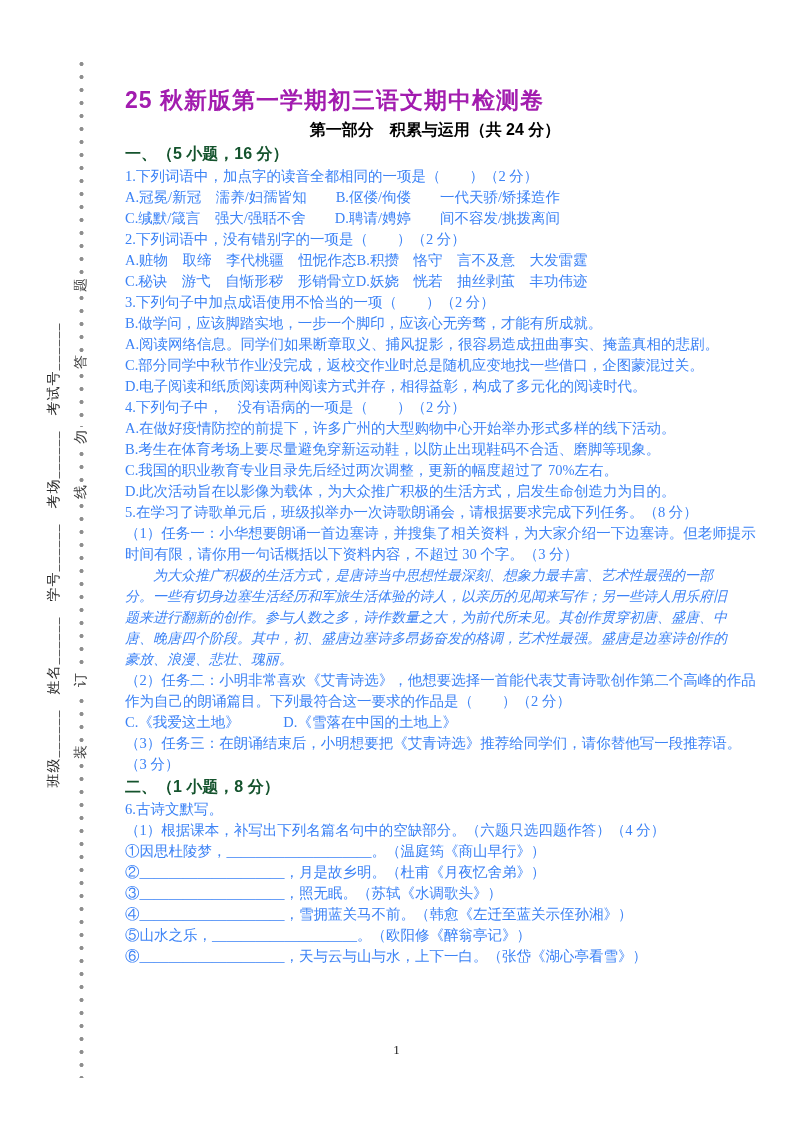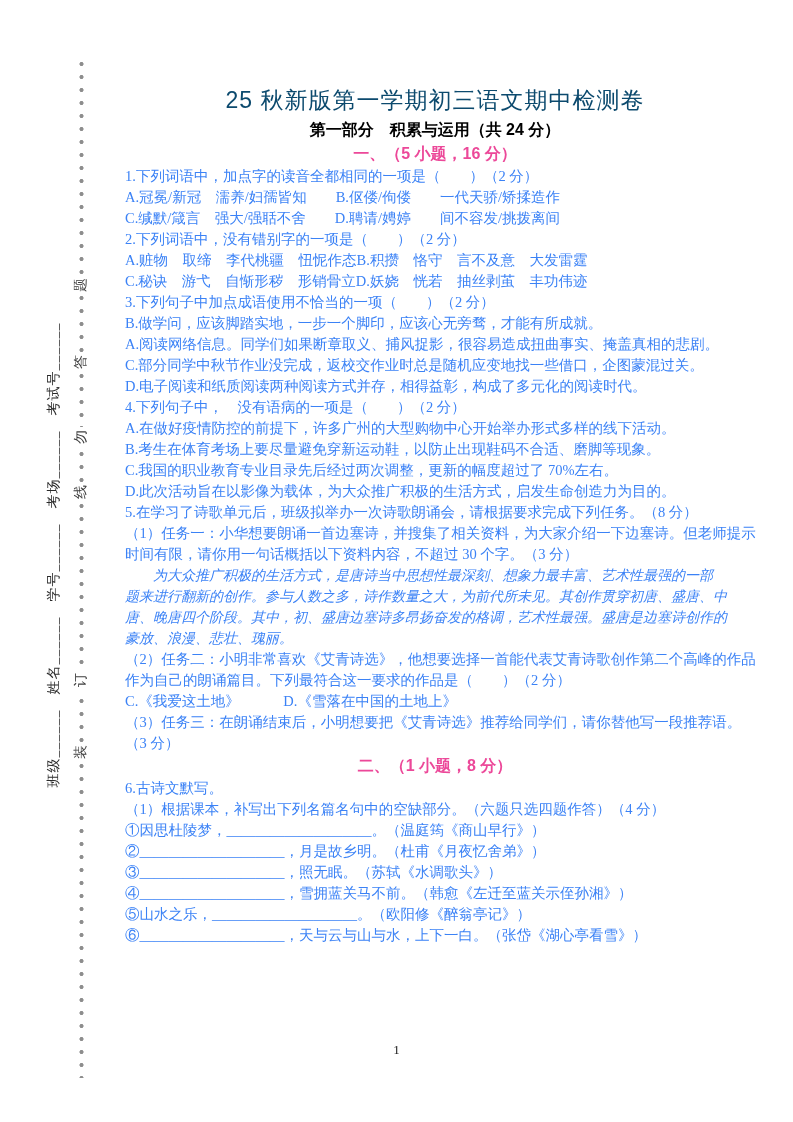--- a/index.html
+++ b/index.html
@@ -52,41 +52,40 @@
   
   .content {
     position: absolute;
     left: 125px; top: 0;
     width: 620px;
   }
   .exam-title {
     margin: 82px 0 0 0;
     font-family: "Liberation Sans", "DejaVu Sans", sans-serif;
     font-size: 23px;
-    font-weight: normal;
-    text-align: center;
+    font-weight: bold;
+    text-align: left;
     line-height: 36px;
     letter-spacing: 1px;
-    color: #0c4a6e;
+    color: #a21caf;
   }
   .part-header {
     font-family: "Liberation Sans", "DejaVu Sans", sans-serif;
     font-size: 16px;
     font-weight: bold;
     text-align: center;
     line-height: 24px;
     color: #000;
   }
   .sec-heading {
     font-family: "Liberation Sans", "DejaVu Sans", sans-serif;
     font-size: 16px;
     font-weight: bold;
     line-height: 24px;
-    color: #ec4899;
-    text-align: center;
+    color: #14532d;
   }
   .body-lines .line {
     font-size: 14.5px;
     line-height: 21px;
     white-space: pre;
     color: #3b82f6;
   }
   .body-lines .line.kai {
     font-style: italic;
     font-size: 14px;
@@ -132,20 +131,21 @@
         <div class="line">D.电子阅读和纸质阅读两种阅读方式并存，相得益彰，构成了多元化的阅读时代。</div>
         <div class="line">4.下列句子中，　没有语病的一项是（　　）（2 分）</div>
         <div class="line">A.在做好疫情防控的前提下，许多广州的大型购物中心开始举办形式多样的线下活动。</div>
         <div class="line">B.考生在体育考场上要尽量避免穿新运动鞋，以防止出现鞋码不合适、磨脚等现象。</div>
         <div class="line">C.我国的职业教育专业目录先后经过两次调整，更新的幅度超过了 70%左右。</div>
         <div class="line">D.此次活动旨在以影像为载体，为大众推广积极的生活方式，启发生命创造力为目的。</div>
         <div class="line">5.在学习了诗歌单元后，班级拟举办一次诗歌朗诵会，请根据要求完成下列任务。（8 分）</div>
         <div class="line">（1）任务一：小华想要朗诵一首边塞诗，并搜集了相关资料，为大家介绍一下边塞诗。但老师提示</div>
         <div class="line">时间有限，请你用一句话概括以下资料内容，不超过 30 个字。（3 分）</div>
         <div class="line kai">　　为大众推广积极的生活方式，是唐诗当中思想性最深刻、想象力最丰富、艺术性最强的一部</div>
+        <div class="line kai">分。一些有切身边塞生活经历和军旅生活体验的诗人，以亲历的见闻来写作；另一些诗人用乐府旧</div>
         <div class="line kai">题来进行翻新的创作。参与人数之多，诗作数量之大，为前代所未见。其创作贯穿初唐、盛唐、中</div>
         <div class="line kai">唐、晚唐四个阶段。其中，初、盛唐边塞诗多昂扬奋发的格调，艺术性最强。盛唐是边塞诗创作的</div>
         <div class="line kai">豪放、浪漫、悲壮、瑰丽。</div>
         <div class="line">（2）任务二：小明非常喜欢《艾青诗选》，他想要选择一首能代表艾青诗歌创作第二个高峰的作品</div>
         <div class="line">作为自己的朗诵篇目。下列最符合这一要求的作品是（　　）（2 分）</div>
         <div class="line">C.《我爱这土地》　　　D.《雪落在中国的土地上》</div>
         <div class="line">（3）任务三：在朗诵结束后，小明想要把《艾青诗选》推荐给同学们，请你替他写一段推荐语。</div>
         <div class="line">（3 分）</div>
       </div>
     <div class="sec-heading">二、（1 小题，8 分）</div>

